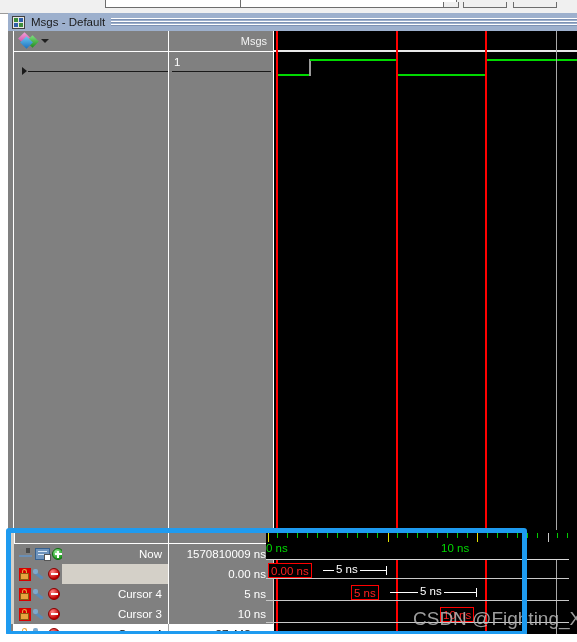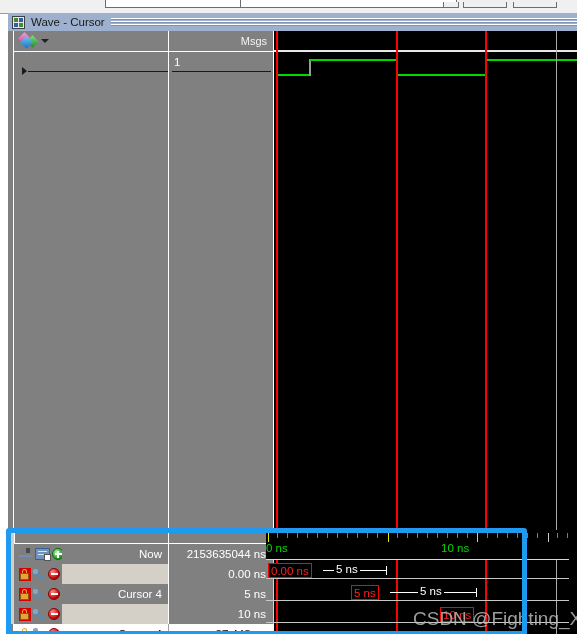--- a/index.html
+++ b/index.html
@@ -549,21 +549,21 @@
 
 <div id="wave-window">
 
   <div id="title-bar">
     <div id="title-icon">
       <i></i>
         <i></i>
         <i></i>
         <i></i>
     </div>
-    <div id="title-text">Wave - Cursor</div>
+    <div id="title-text">Msgs - Default</div>
     <div id="title-grip"></div>
   </div>
 
   <div id="body-area">
 
     <div id="left-rail"></div>
 
     <div id="name-col">
       <div class="hdr" id="name-hdr">
         <div id="sig-group-icon">
@@ -630,21 +630,21 @@
             <i class="ln" style="top:5px;"></i>
           <i class="corner"></i>
         </span>
         <span class="ic ic-add">
           <i class="bar-h"></i>
             <i class="bar-v"></i>
         </span>
       </div>
       <div class="vsep"></div>
       <div class="cur-label">Now</div>
-      <div class="cur-value">2153635044 ns</div>
+      <div class="cur-value">1570810009 ns</div>
     </div>
 
     <div class="cur-row row-grey" style="top:32px;">
       <div class="cur-icons">
         <span class="ic ic-lock">
             <i class="shackle"></i>
             <i class="bodyb"></i>
           </span>
         <span class="ic ic-wrench">
             <i class="handle"></i>
@@ -685,20 +685,21 @@
           </span>
         <span class="ic ic-wrench">
             <i class="handle"></i>
             <i class="head"></i>
           </span>
         <span class="ic ic-del">
             <i class="bar"></i>
           </span>
       </div>
       <div class="vsep"></div>
+      <div class="cur-label">Cursor 3</div>
       <div class="cur-value">10 ns</div>
     </div>
 
     <div class="cur-row row-sel" style="top:92px; height:19px;">
       <div class="cur-icons" style="height:19px;">
         <span class="ic ic-lock nolock-bg">
             <i class="shackle"></i>
             <i class="bodyb"></i>
           </span>
         <span class="ic ic-wrench">

